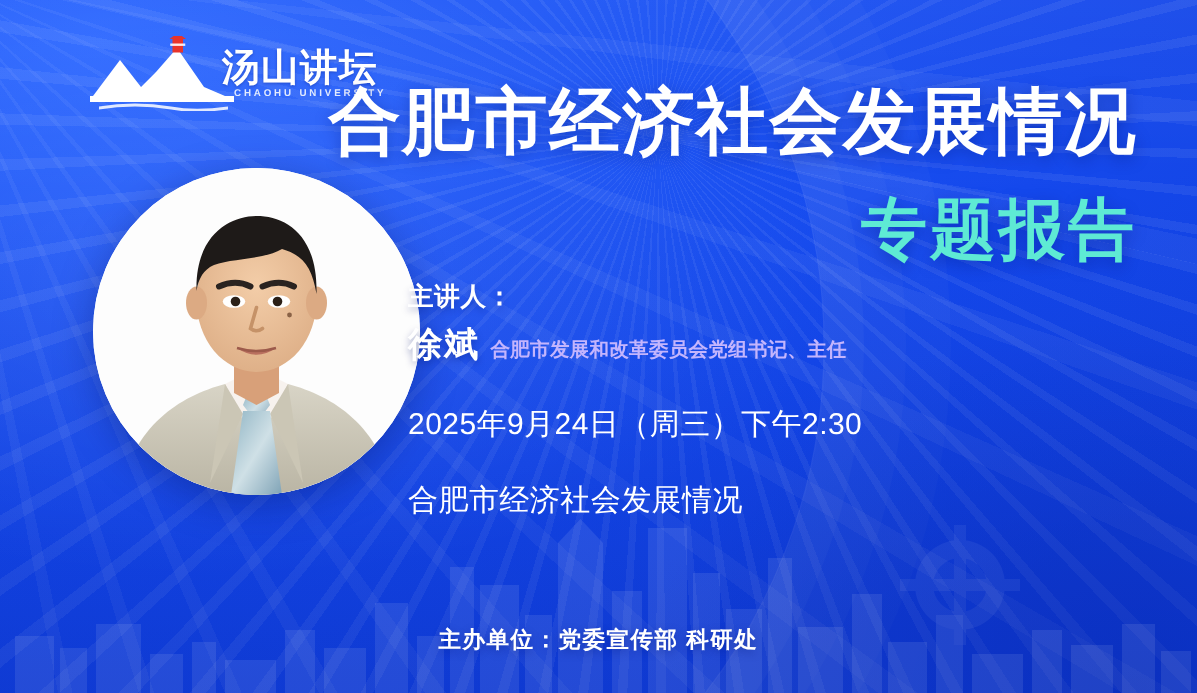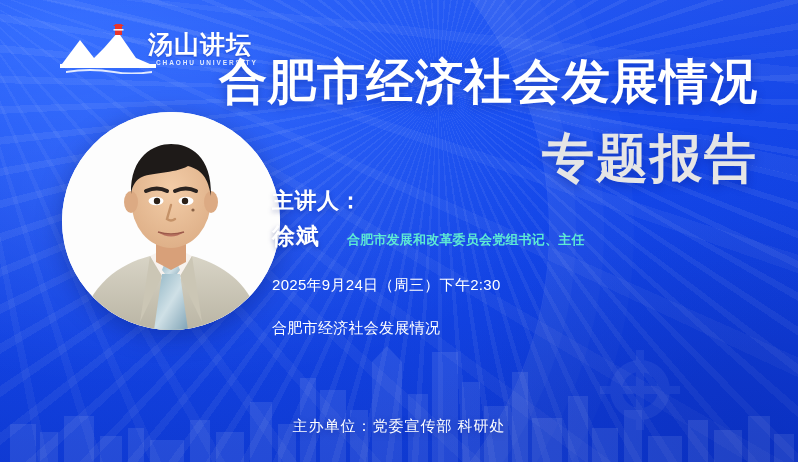--- a/index.html
+++ b/index.html
@@ -89,50 +89,50 @@
   .title-1{
     position:absolute;right:40px;top:58px;
     font-size:48px;line-height:1;
     font-weight:900;color:#ffffff;letter-spacing:1px;
     text-shadow:0 3px 10px rgba(0,22,120,.38);
     white-space:nowrap;
     margin-left:32px;
   }
   .title-2{
     position:absolute;right:40px;top:132px;
-    font-size:52px;line-height:1;
-    font-weight:900;color:#e5e5e5;letter-spacing:2px;
+    font-size:44px;line-height:1;
+    font-weight:900;color:#5eead4;letter-spacing:2px;
     text-shadow:0 3px 10px rgba(0,22,120,.38);
     white-space:nowrap;
   }
   
   .info{position:absolute;left:272px;top:186px;width:420px;color:#fff;}
   .info-label{
-    font-size:22px;font-weight:800;color:#ffffff;letter-spacing:.5px;
+    font-size:17px;font-weight:800;color:#ffffff;letter-spacing:.5px;
     text-shadow:0 2px 5px rgba(0,20,110,.35);
   }
-  .speaker-row{display:flex;align-items:flex-end;gap:27px;margin-top:5px;}
+  .speaker-row{display:flex;align-items:flex-end;gap:7px;margin-top:5px;}
   .speaker-name{
     font-size:23px;font-weight:800;color:#ffffff;letter-spacing:1px;
     text-shadow:0 2px 5px rgba(0,20,110,.35);
   }
   .speaker-title{
-    font-size:13px;font-weight:700;color:#5eead4;
+    font-size:13px;font-weight:700;color:#c4b5fd;
     padding-bottom:3px;letter-spacing:.2px;white-space:nowrap;
   }
   .block-gap{height:18px;}
   .info-value{
-    font-size:15px;font-weight:400;color:#ffffff;
+    font-size:20px;font-weight:400;color:#ffffff;
     margin-top:6px;letter-spacing:.3px;
   }
   
   .footer{
     position:absolute;left:0;right:0;bottom:26px;
     text-align:center;
-    font-size:15px;font-weight:400;color:#ffffff;letter-spacing:1px;
+    font-size:15px;font-weight:700;color:#ffffff;letter-spacing:1px;
     text-shadow:0 2px 6px rgba(0,20,110,.35);
   }
 </style>
 </head>
 <body>
 
 <div class="poster">
 
   <div class="bg-base"></div>
   <div class="bg-rays2"></div>

